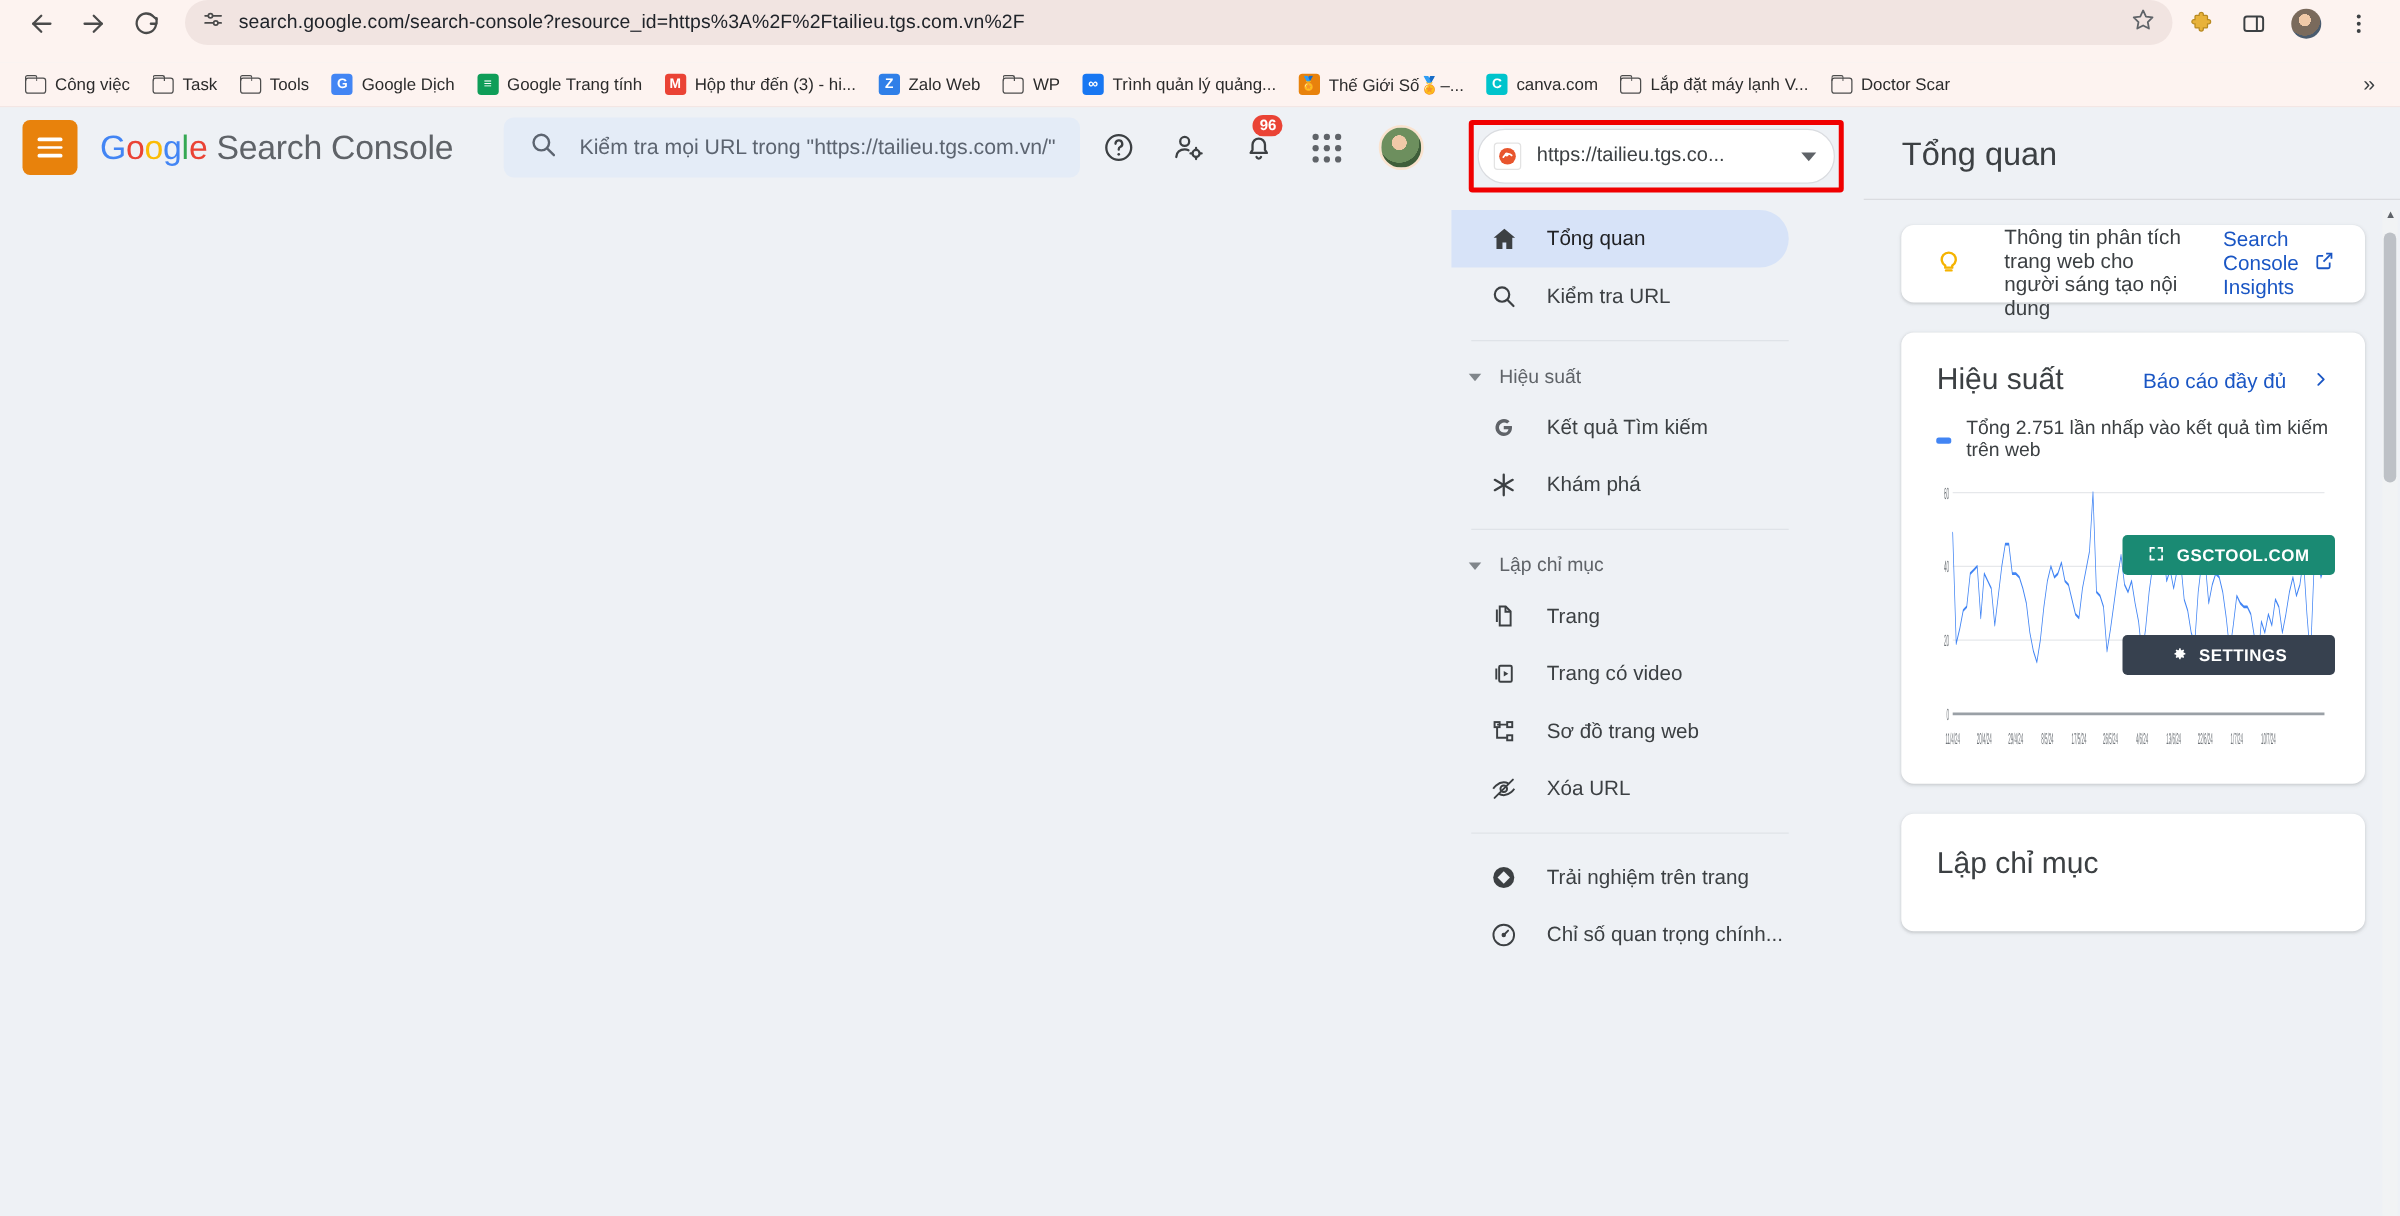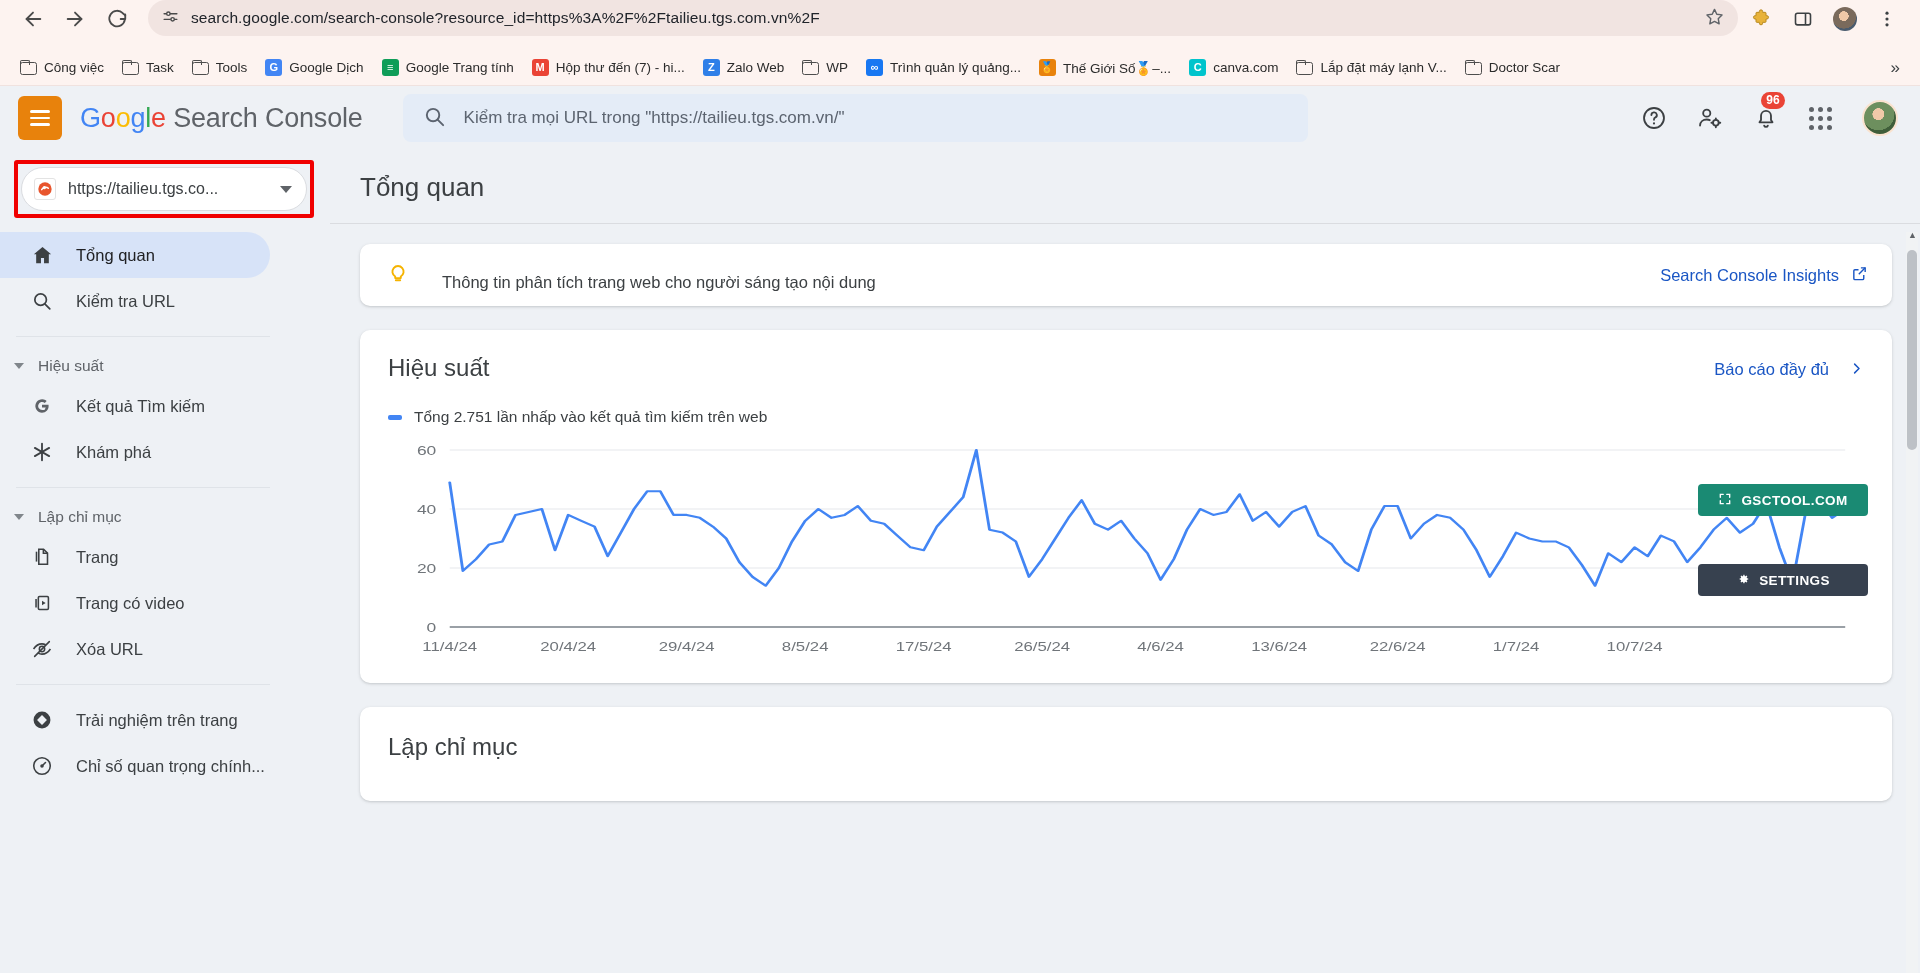--- a/index.html
+++ b/index.html
@@ -77,21 +77,21 @@
   .folder-ico:after {
     content:""; position:absolute; left:0; top:0; width:8px; height:4px;
     border:1.6px solid #4d4d4d; border-bottom:none; border-radius:2px 2px 0 0;
   }
   .fav { width:17px; height:17px; border-radius:3px; flex:0 0 auto;
          display:flex; align-items:center; justify-content:center;
          font-size:11px; font-weight:bold; color:#fff; line-height:1;}
   .bm-overflow { margin-left:auto; padding:2px 8px; font-size:17px; color:#3c4043; flex:0 0 auto;}
 
   
-  .app { height: calc(973px - 86px); display: flex; flex-direction: column; background:#eef1f5; }
+  .app { height: calc(973px - 86px); display: flex; flex-direction: row; background:#eef1f5; }
 
   .gsc-header {
     height: 64px;
     display: flex;
     align-items: center;
     padding: 0 22px 0 18px;
     background: #eef1f5;
     gap: 18px;
     flex: 0 0 auto;
   }
@@ -215,21 +215,21 @@
     margin-left:auto; color:#1a56c4; font-size:16.5px;
     display:flex; align-items:center; gap:12px;
   }
 
   .perf-card { padding: 24px 28px 26px 28px; }
   .perf-head { display:flex; align-items:flex-start; }
   .perf-title { font-size:24px; color:#3c4043; font-weight:400;}
   .full-report { margin-left:auto; color:#1a56c4; font-size:16.5px; display:flex; align-items:center; gap:20px; padding-top:6px;}
   .chev { font-size:19px; line-height:1; }
 
-  .legend { display:flex; align-items:center; gap:12px; margin-top:26px; }
+  .legend { display:flex; align-items:center; gap:12px; margin-top:16px; }
   .legend-swatch { width:14px; height:5px; background:#4285f4; border-radius:2px; }
   .legend-text { font-size:15.5px; color:#3c4043; }
 
   .chart-wrap { position:relative; margin-top: 16px; height: 215px; }
   .chart-svg { display:block; width:100%; height:100%; }
 
   .gsctool-btns { position:absolute; right:-4px; top:-6px; width:170px; }
   .gbtn {
     height: 32px; border-radius:4px;
     display:flex; align-items:center; justify-content:center; gap:9px;
@@ -345,21 +345,21 @@
     <div class="bm">
       <span class="fav" style="background: rgb(66, 133, 244);">G</span>
       <span class="bm-label">Google Dịch</span>
     </div>
     <div class="bm">
       <span class="fav" style="background: rgb(15, 157, 88);">≡</span>
       <span class="bm-label">Google Trang tính</span>
     </div>
     <div class="bm">
       <span class="fav" style="background: rgb(234, 67, 53);">M</span>
-      <span class="bm-label">Hộp thư đến (7) - hi...</span>
+      <span class="bm-label">Hộp thư đến (3) - hi...</span>
     </div>
     <div class="bm">
       <span class="fav" style="background: rgb(47, 127, 232);">Z</span>
       <span class="bm-label">Zalo Web</span>
     </div>
     <div class="bm">
       <span class="folder-ico"></span>
       <span class="bm-label">WP</span>
     </div>
     <div class="bm">
@@ -529,20 +529,31 @@
                 <rect x="8" y="5" width="11" height="14" rx="1.2"></rect>
                 <path d="M5.5 7.5V17"></path>
                 <polygon points="12 9.6 16 12 12 14.4" fill="#3c4043" stroke="none"></polygon>
               </svg>
             </span>
             <span>Trang có video</span>
           </div>
           <div class="nav-item">
             <span class="nav-ico">
               <svg width="22" height="22" viewBox="0 0 24 24" fill="none" stroke="#3c4043" stroke-width="1.7">
+                <rect x="4" y="4" width="4.4" height="4.4"></rect>
+                <rect x="15" y="4" width="4.4" height="4.4"></rect>
+                <rect x="15" y="15.5" width="4.4" height="4.4"></rect>
+                <path d="M6.2 8.6v9.1h8.5M6.2 6.2h8.5"></path>
+              </svg>
+            </span>
+            <span>Sơ đồ trang web</span>
+          </div>
+          <div class="nav-item">
+            <span class="nav-ico">
+              <svg width="22" height="22" viewBox="0 0 24 24" fill="none" stroke="#3c4043" stroke-width="1.7">
                 <path d="M2.8 12S6.5 6.4 12 6.4c1.5 0 2.8.4 4 1"></path>
                 <path d="M21.2 12S17.5 17.6 12 17.6c-1.6 0-3-.4-4.2-1.1"></path>
                 <circle cx="12" cy="12" r="2.9"></circle>
                 <line x1="4" y1="20" x2="20" y2="4" stroke-linecap="round"></line>
               </svg>
             </span>
             <span>Xóa URL</span>
           </div>
           <div class="nav-sep"></div>
           <div class="nav-item">

